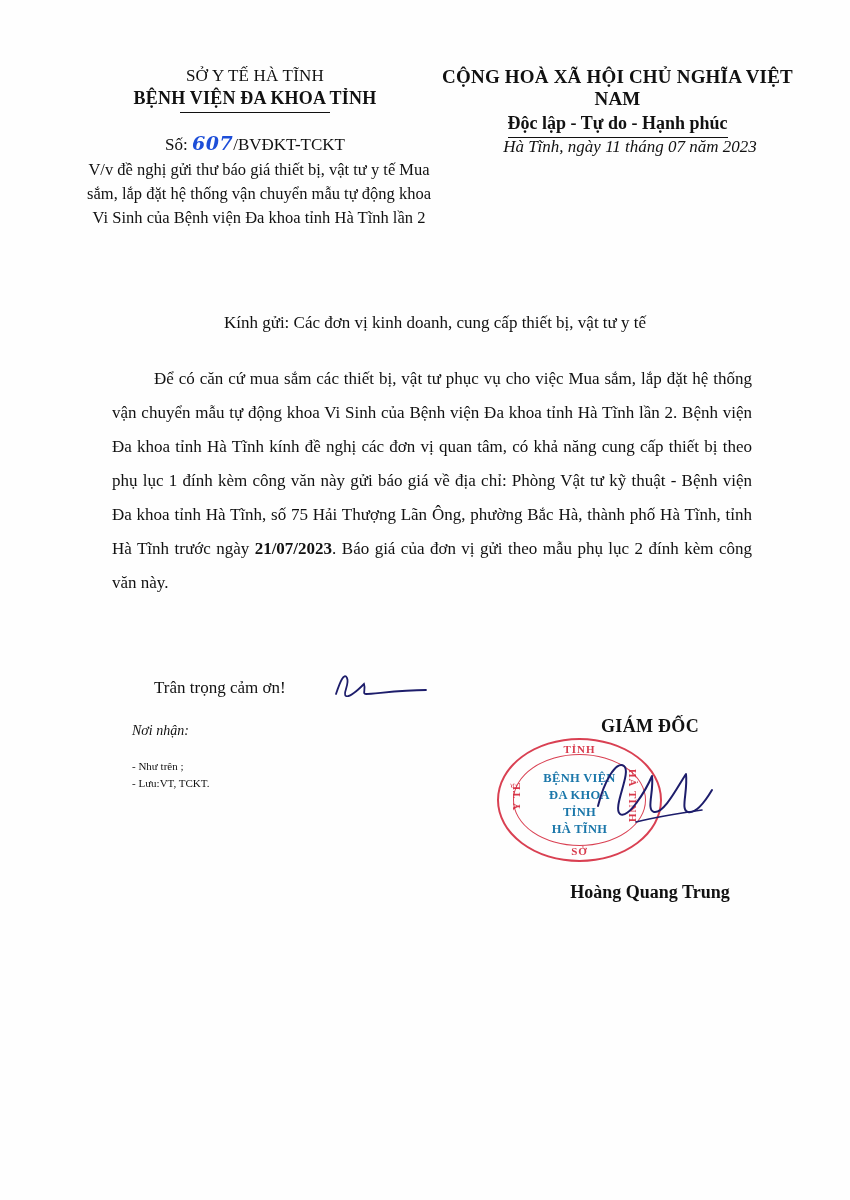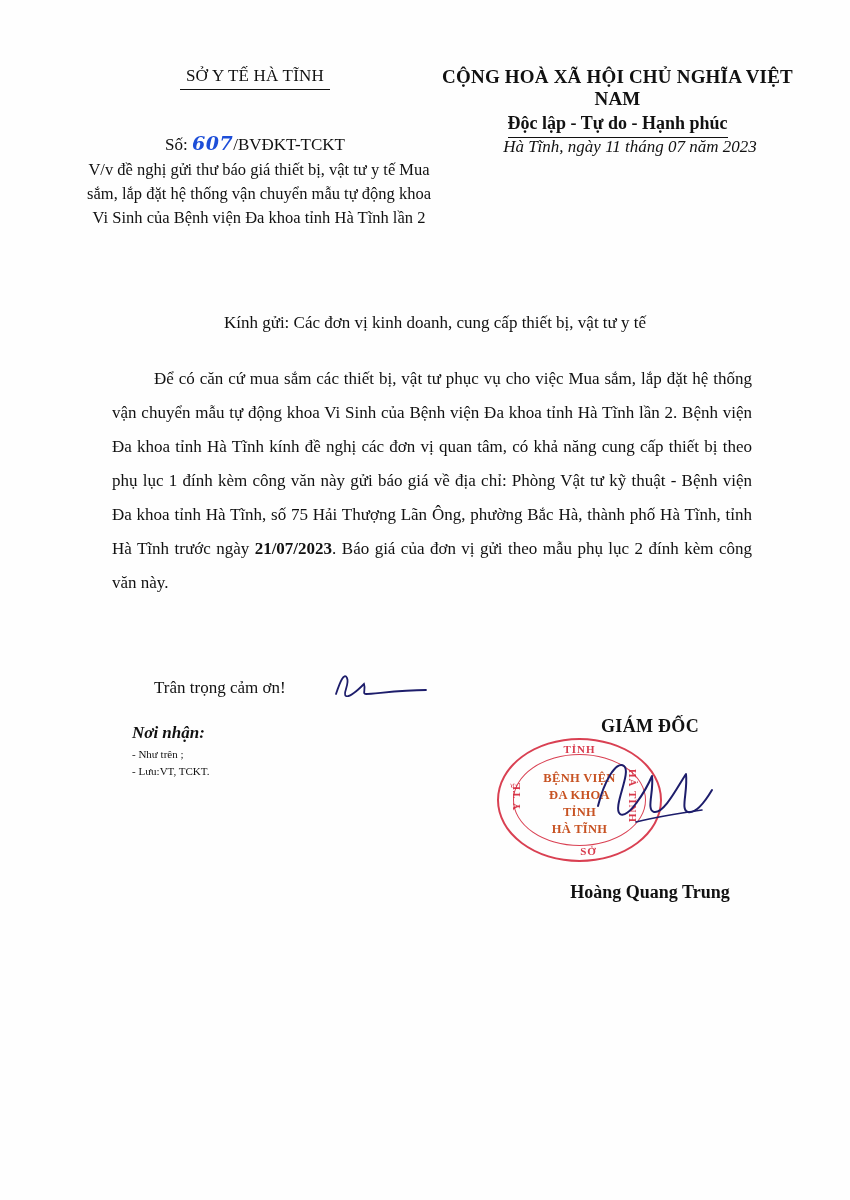--- a/index.html
+++ b/index.html
@@ -150,24 +150,24 @@
   }
 
   
   .noinhan {
     position: absolute;
     top: 723px;
     left: 132px;
     font-size: 15px;
   }
   .noinhan .title {
-    font-weight: bold;
+    font-weight: normal;
     font-style: italic;
-    font-size: 17px;
-    margin-bottom: 3px;
+    font-size: 14px;
+    margin-bottom: 19px;
   }
   .noinhan .item {
     font-size: 11px;
     line-height: 1.5;
   }
 
   
   .signblock {
     position: absolute;
     top: 716px;
@@ -210,57 +210,58 @@
   .stamp-oval.inner {
     top: 16px; left: 16px; right: 16px; bottom: 16px;
     border-width: 1.5px;
   }
   .stamp-center {
     position: absolute;
     top: 32px;
     left: 0;
     width: 165px;
     text-align: center;
-    color: #c2410c;
+    color: #0369a1;
     font-weight: bold;
     font-size: 12.5px;
     line-height: 1.35;
     letter-spacing: 0.3px;
     opacity: 0.9;
   }
   .stamp-arc {
     position: absolute;
     color: #d4263a;
     font-weight: bold;
     font-size: 11px;
     opacity: 0.9;
     letter-spacing: 1px;
   }
   .stamp-arc.top { top: 5px; left: 0; width: 165px; text-align: center; }
-  .stamp-arc.bottom { bottom: 5px; left: 9px; width: 165px; text-align: center; font-family: Liberation Serif, serif; }
+  .stamp-arc.bottom { bottom: 5px; left: 0; width: 165px; text-align: center; font-family: Liberation Serif, serif; }
   .stamp-arc.left { top: 52px; left: 5px; transform: rotate(-90deg); }
   .stamp-arc.right { top: 52px; right: 2px; transform: rotate(90deg); }
 
   .sig-hand {
     position: absolute;
     top: 752px;
     left: 590px;
     width: 130px;
     height: 90px;
     pointer-events: none;
   }
 </style>
 </head>
 <body>
 
 <div class="page">
 
   <div class="header">
     <div class="header-left">
       <div class="org-line1">SỞ Y TẾ HÀ TĨNH</div>
+      <div class="org-line2">BỆNH VIỆN ĐA KHOA TỈNH</div>
       <div class="rule rule-left"></div>
     </div>
     <div class="header-right">
       <div class="nation-line1">CỘNG HOÀ XÃ HỘI CHỦ NGHĨA VIỆT NAM</div>
       <div class="nation-line2">Độc lập - Tự do - Hạnh phúc</div>
       <div class="rule rule-right"></div>
     </div>
   </div>
 
   <div class="docnum">

